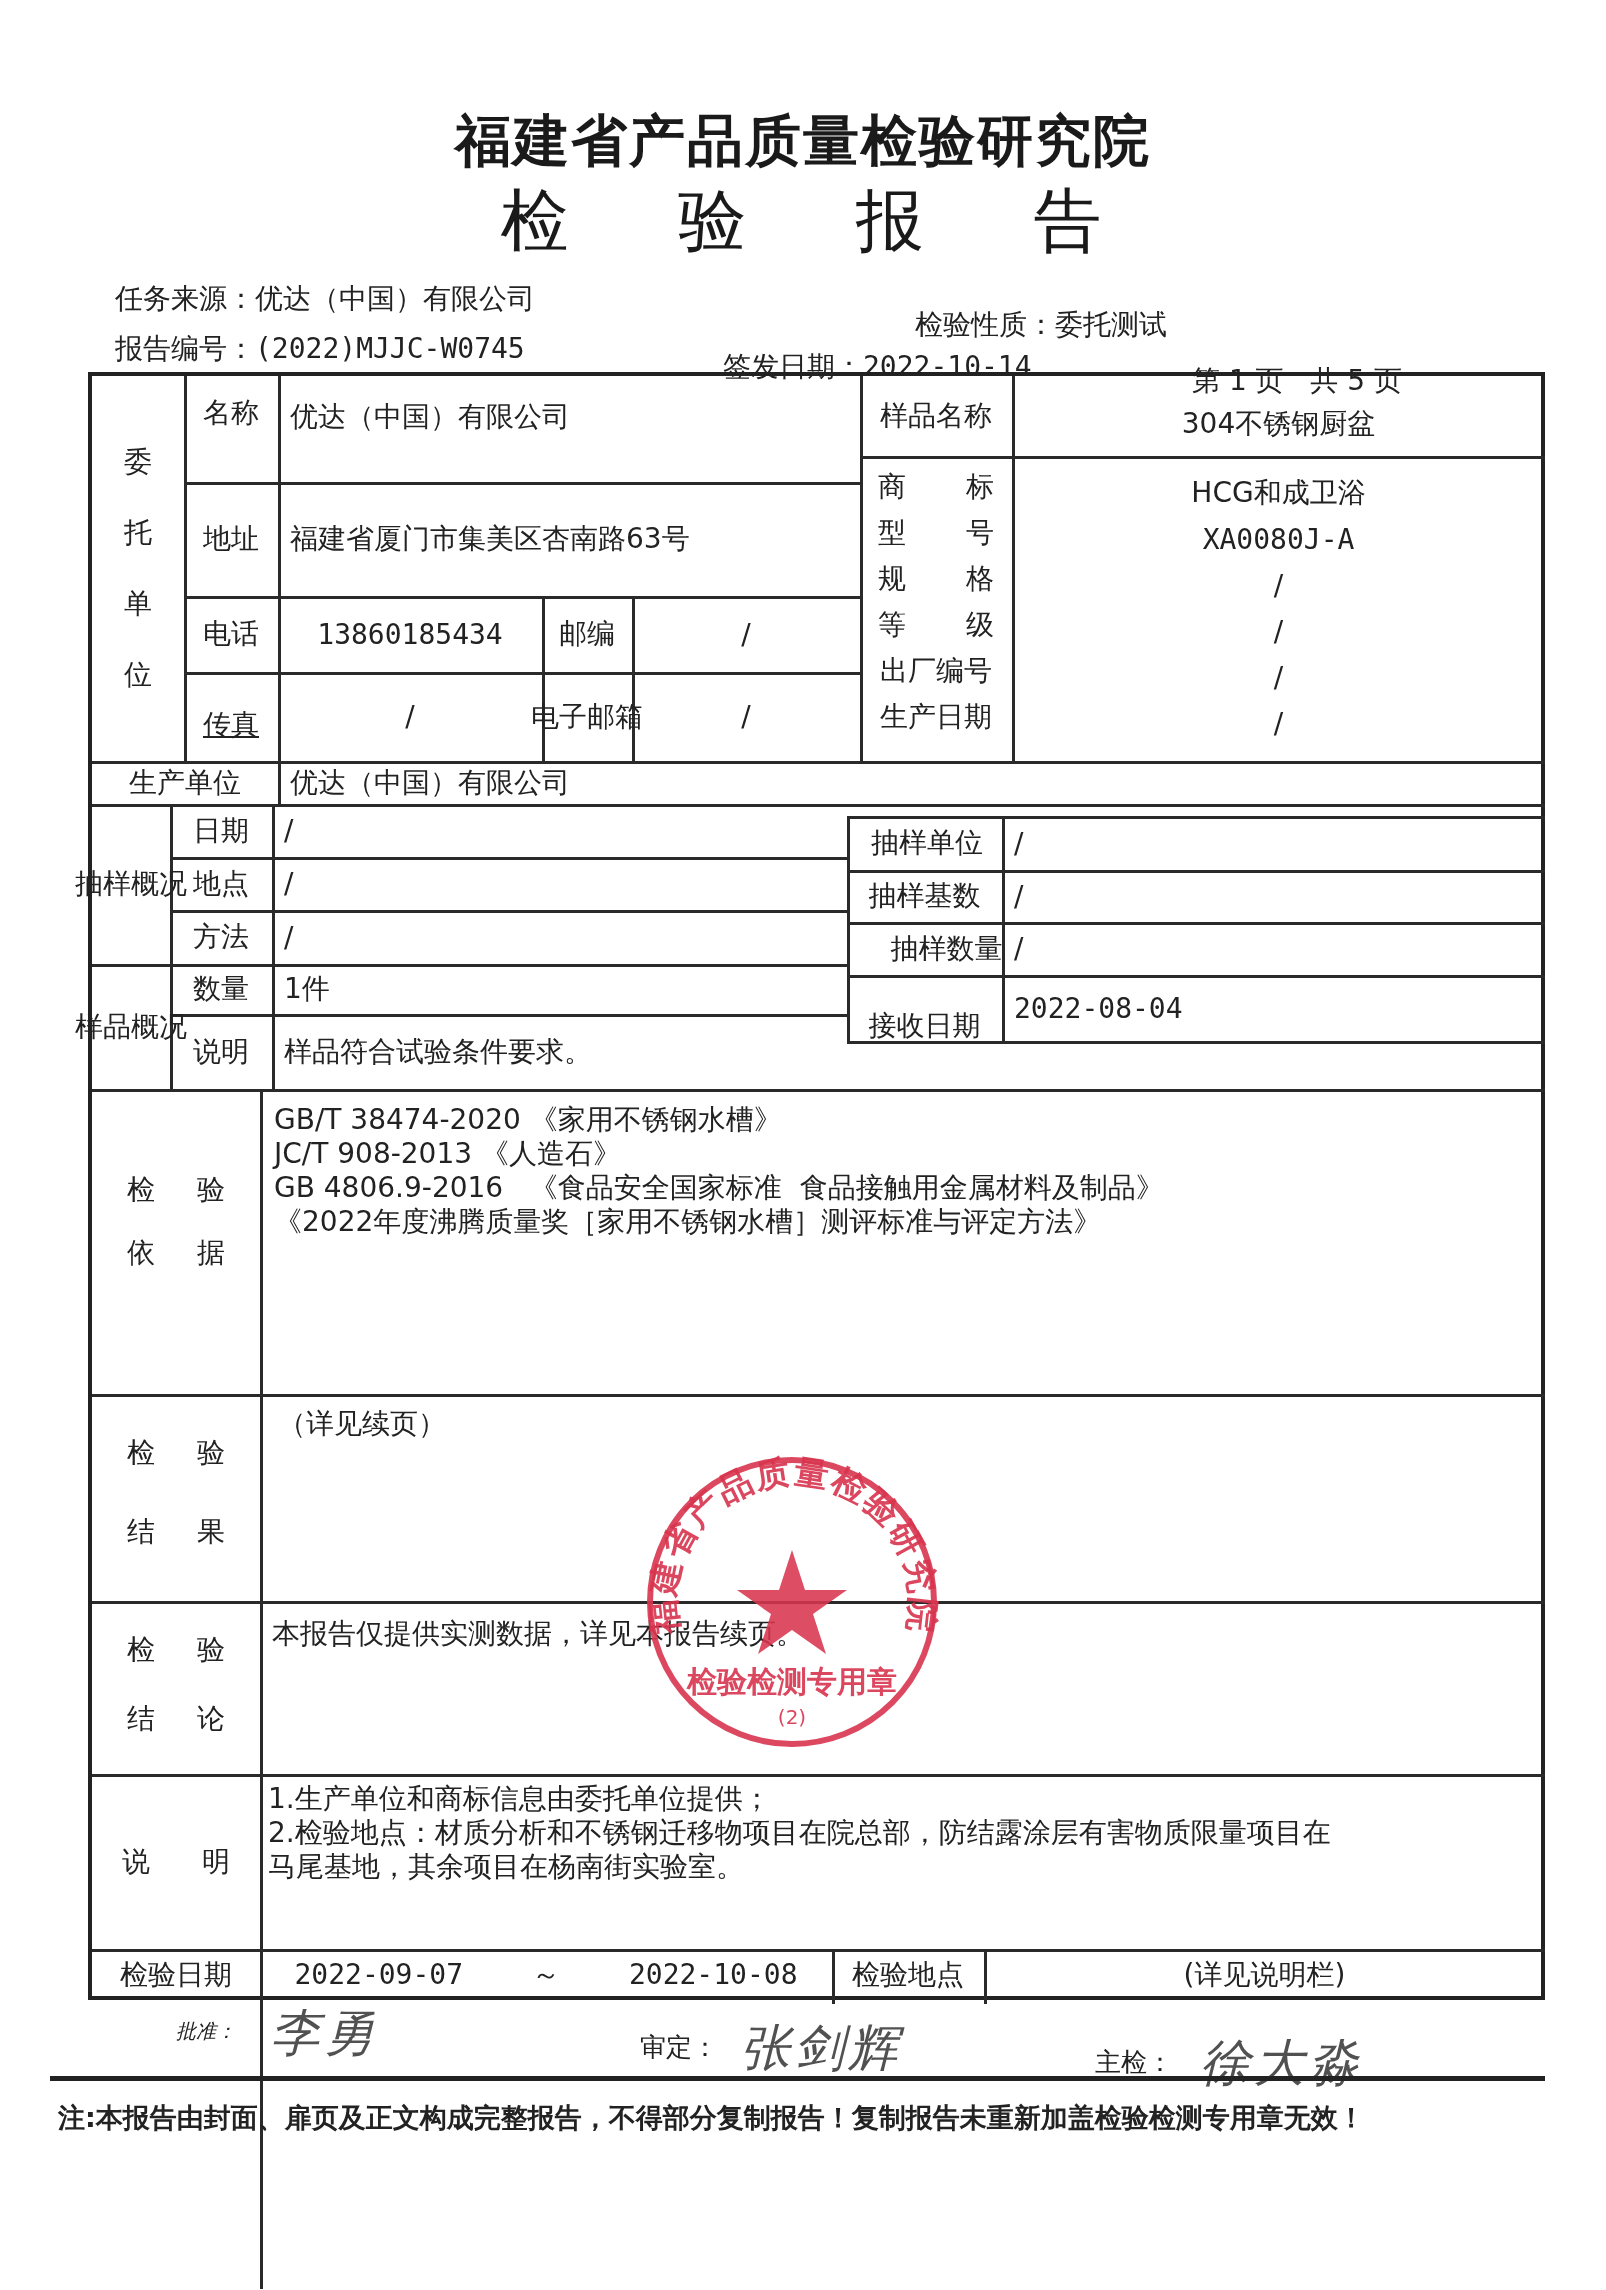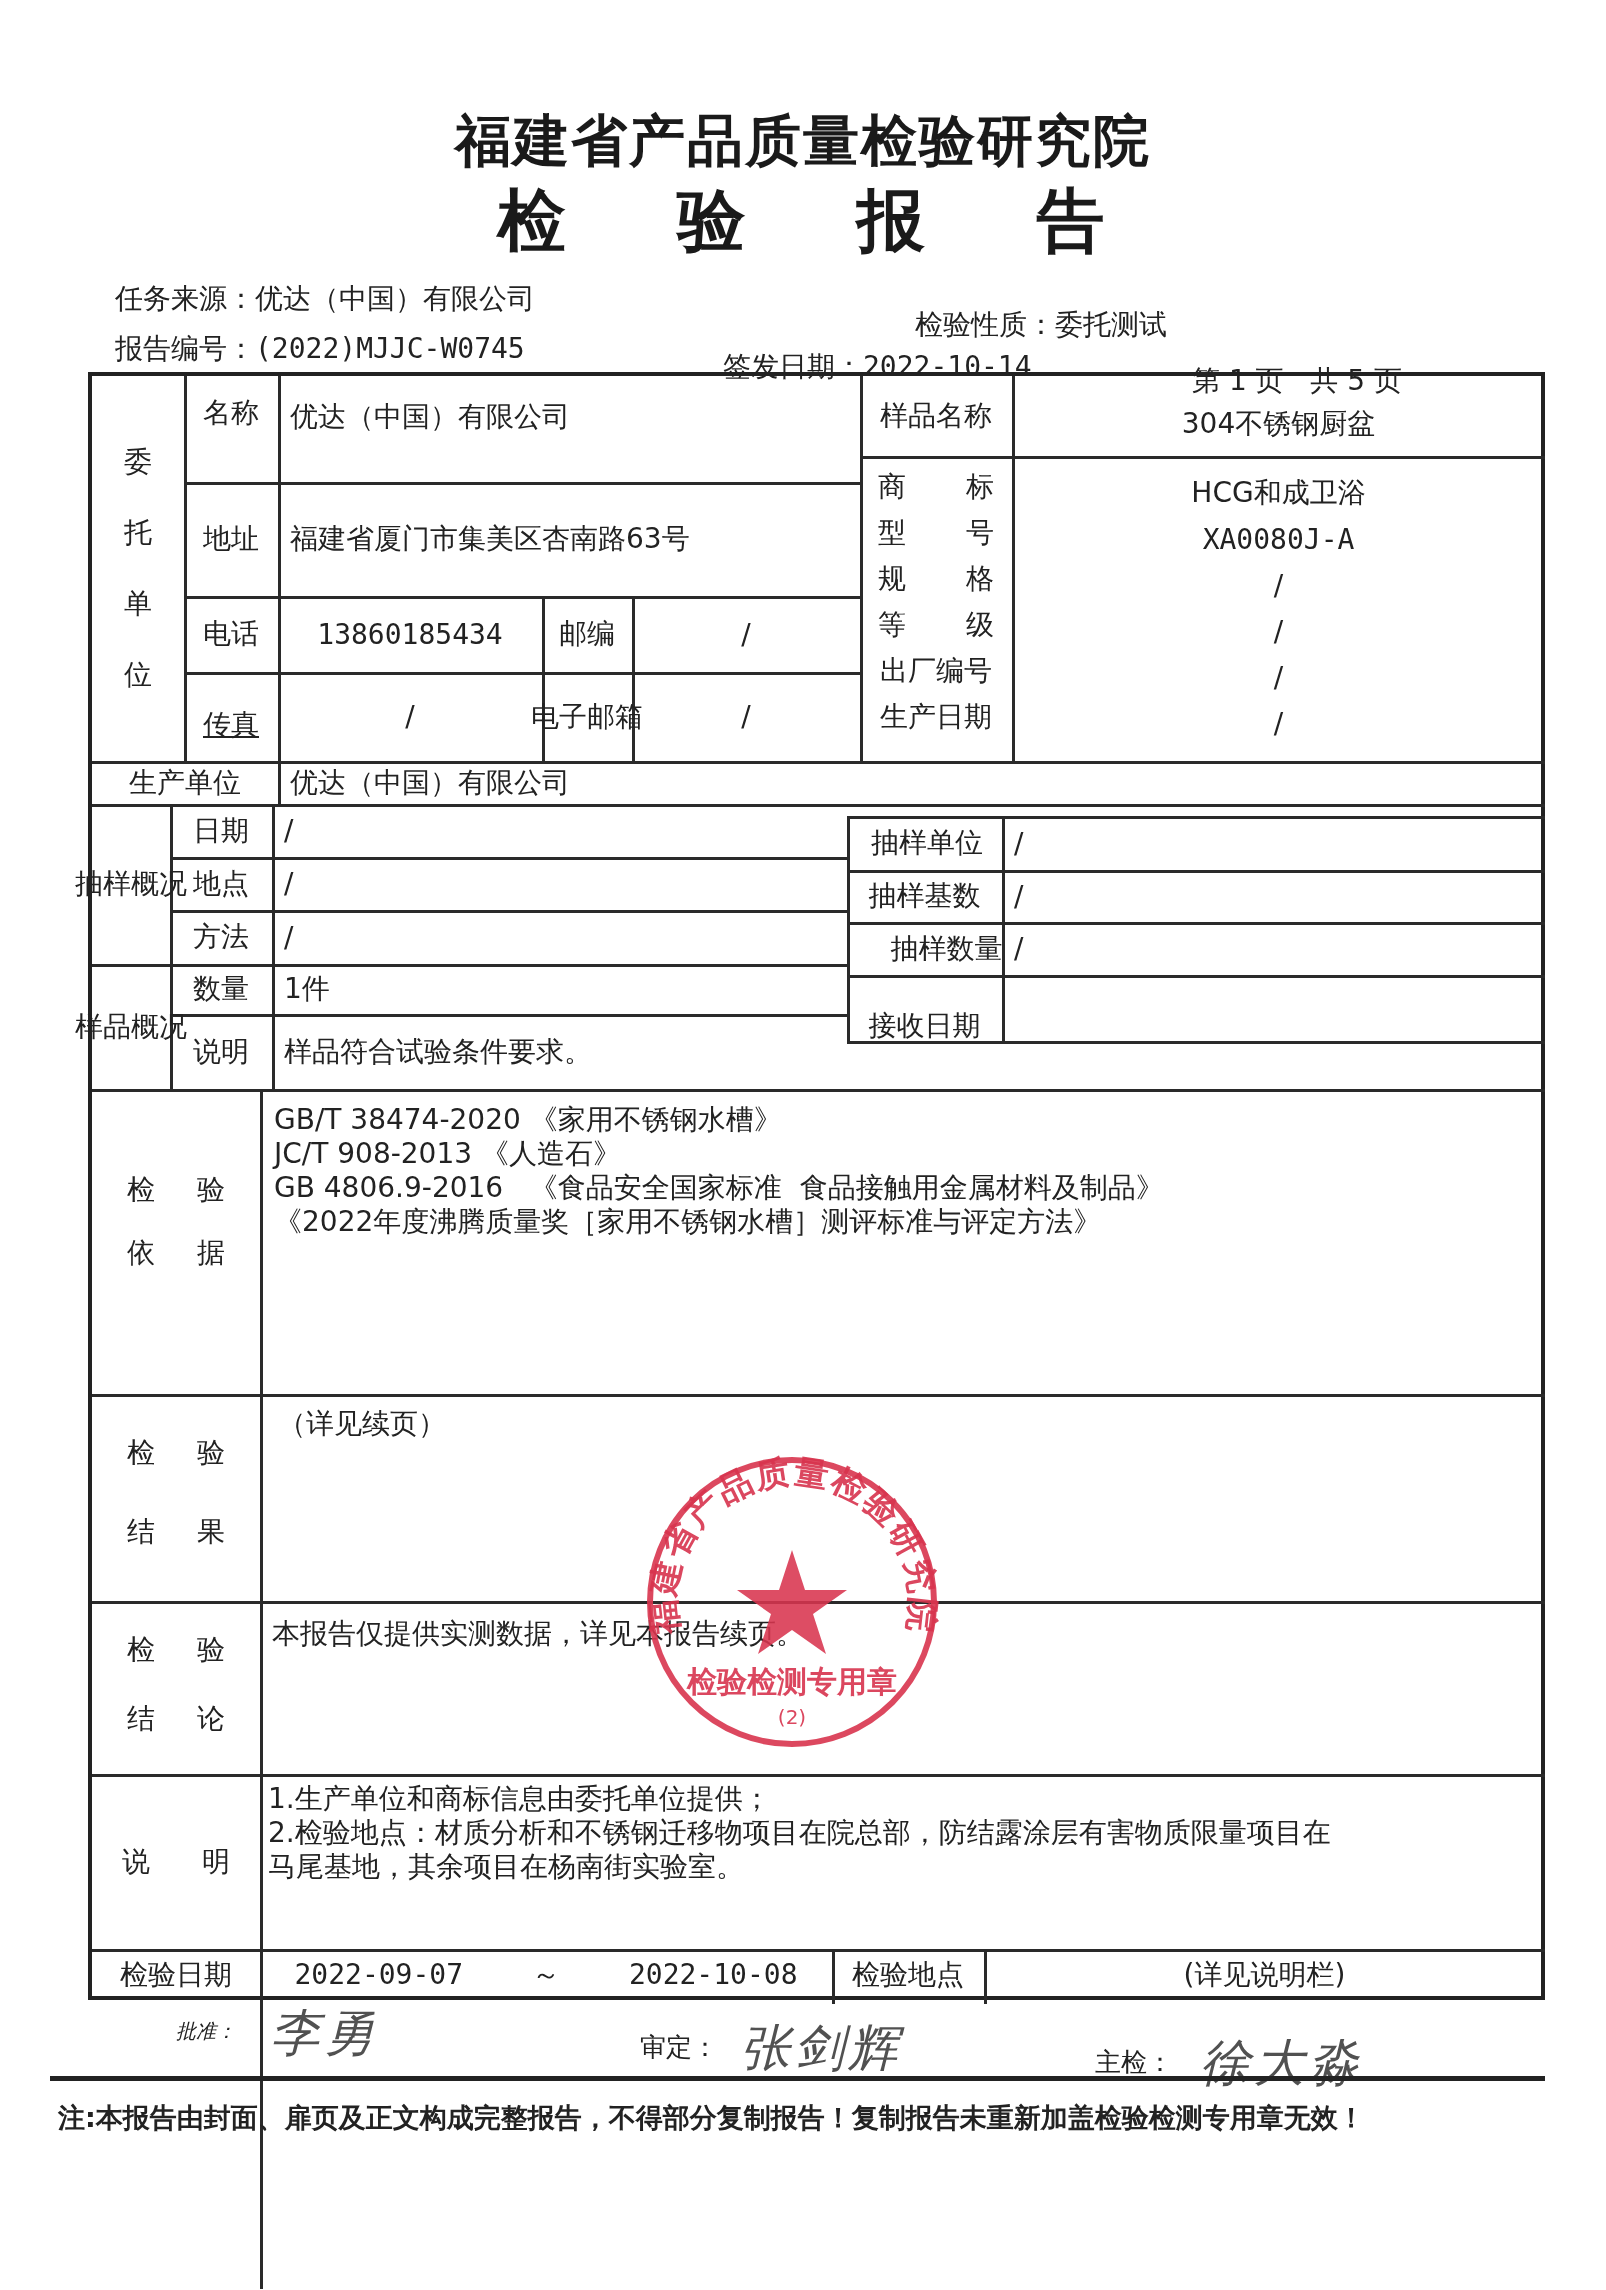--- a/index.html
+++ b/index.html
@@ -2,21 +2,21 @@
 <html><head>
 <meta charset="utf-8">
 <style>
   html, body { margin:0; padding:0; }
   body {
     width:1606px; height:2290px; background:#ffffff; position:relative; overflow:hidden;
     font-family:"DejaVu Sans", "Liberation Sans", sans-serif; color:#1e1e1e;
   }
   .abs { position:absolute; }
   .title1 { left:0; width:1606px; top:104px; text-align:center; font-size:56px; font-weight:bold; letter-spacing:2px; color:#1a1a1a; }
-  .title2 { left:0; width:1606px; top:176px; text-align:center; font-size:68px; font-weight:bold; letter-spacing:44px; color:#1a1a1a; padding-left:40px; box-sizing:border-box; }
+  .title2 { left:0; width:1606px; top:176px; text-align:center; font-size:68px; font-weight:normal; letter-spacing:44px; color:#1a1a1a; padding-left:40px; box-sizing:border-box; }
   .meta { font-size:28px; color:#222; white-space:nowrap; }
   .mono { font-family:"DejaVu Sans Mono", "Liberation Mono", monospace; }
 
   
   .tbl { left:88px; top:372px; width:1457px; height:1628px; border:4px solid #222; box-sizing:border-box; }
   .hl { position:absolute; height:0; border-top:3px solid #2a2a2a; }
   .vl { position:absolute; width:0; border-left:3px solid #2a2a2a; }
   .cell { position:absolute; display:flex; align-items:center; font-size:28px; color:#222; box-sizing:border-box; white-space:nowrap; }
   .c { justify-content:center; text-align:center; }
   .l { justify-content:flex-start; padding-left:12px; }
@@ -159,20 +159,21 @@
   <div class="cell c" style="left:755px; top:546px; width:155px; height:53px;margin-left:22px;">抽样数量</div>
   <div class="cell l" style="left:910px; top:546px; width:543px; height:53px;">/</div>
 
   <div class="cell c stack" style="left:0; top:588px; width:78px; height:125px;">
     <span>样品</span>
     <span>概况</span>
   </div>
   <div class="cell c" style="left:78px; top:588px; width:102px; height:50px;">数量</div>
   <div class="cell l" style="left:180px; top:588px; width:575px; height:50px;">1件</div>
   <div class="cell c" style="left:755px; top:599px; width:155px; height:66px;margin-top:18px;">接收日期</div>
+  <div class="cell l mono" style="left:910px; top:599px; width:543px; height:66px;">2022-08-04</div>
   <div class="cell c" style="left:78px; top:638px; width:102px; height:75px;">说明</div>
   <div class="cell l" style="left:180px; top:638px; width:1000px; height:75px;">样品符合试验条件要求。</div>
   <div class="hl" style="left:0; width:1453px; top:713px;"></div>
 
   <div class="vl" style="left:168px; top:713px; height:1200px;"></div>
   <div class="cell" style="left:0; top:713px; width:168px; height:305px; display:grid; grid-template-columns:1fr 1fr; grid-template-rows:1fr 1fr; padding:70px 14px 110px 14px; justify-items:center;">
     <span>检</span>
     <span>验</span>
     <span>依</span>
     <span>据</span>

